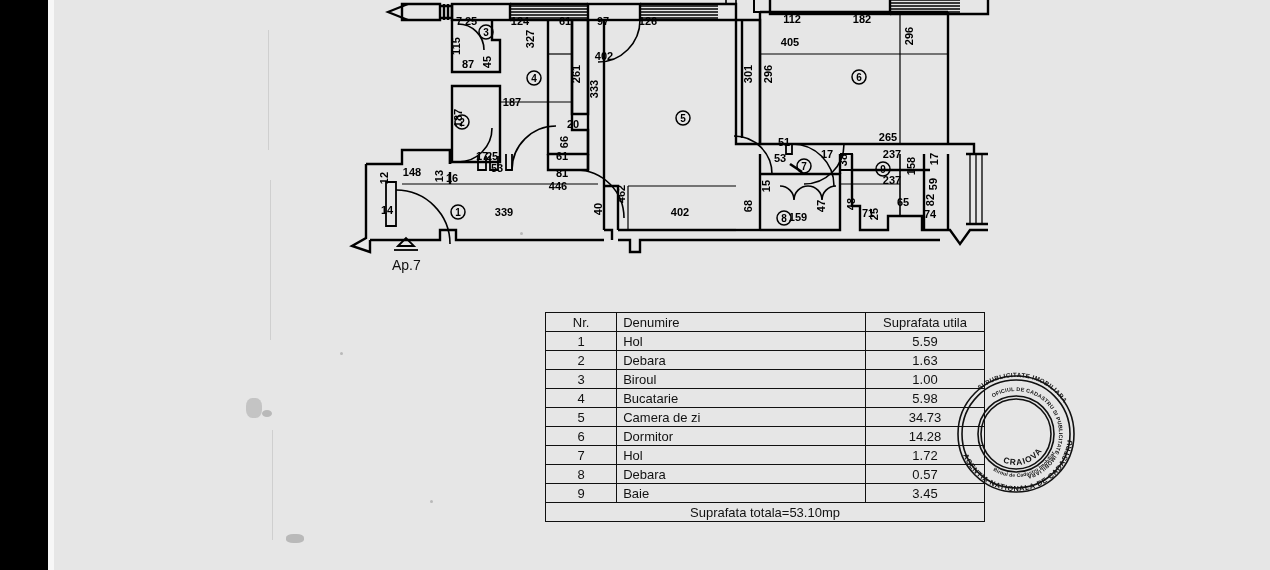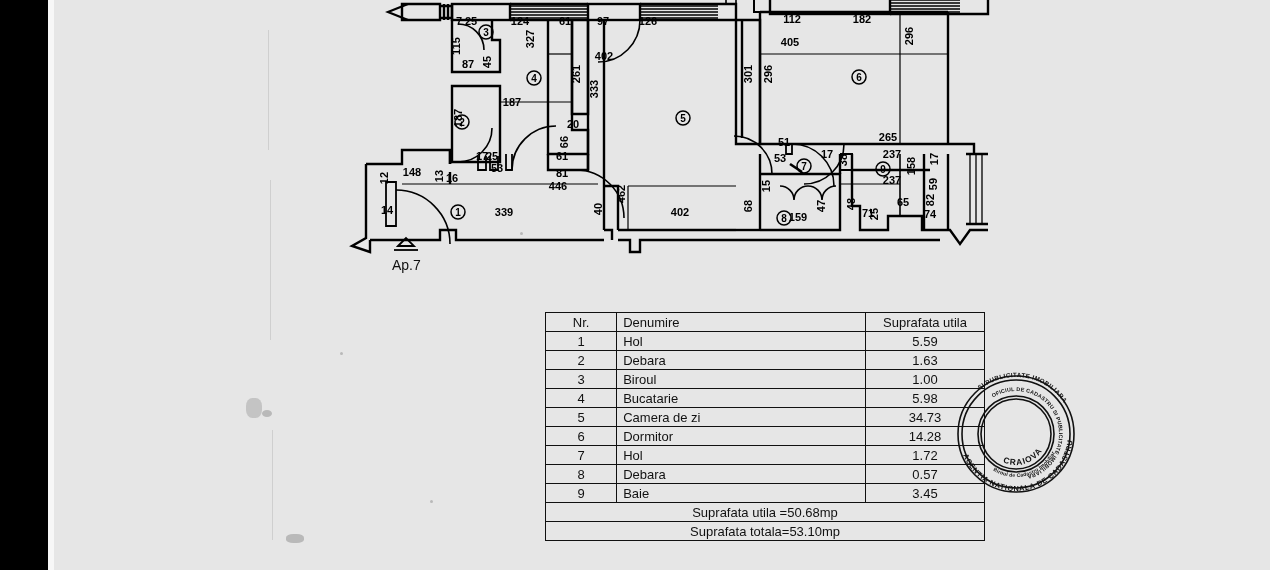--- a/index.html
+++ b/index.html
@@ -420,23 +420,20 @@
             <td class="col-nr">8</td>
             <td class="col-name">Debara</td>
             <td class="col-area val">0.57</td>
           </tr>
           <tr>
             <td class="col-nr">9</td>
             <td class="col-name">Baie</td>
             <td class="col-area val">3.45</td>
           </tr>
           <tr class="total-row">
-            <td colspan="3" style="text-align: center;">Suprafata utila  =50.68mp</td>
-          </tr>
-          <tr class="total-row">
             <td colspan="3" style="text-align: center;">Suprafata totala=53.10mp</td>
           </tr>
         </tbody>
     </table>
   </div>
 
   <svg id="stamp" viewBox="0 0 128 152">
     <defs>
       <path id="arcOuter" d="M 64,139 m -57,-57 a 57,57 0 1 1 114,0 a 57,57 0 1 1 -114,0"></path>
       <path id="arcOuter2" d="M 64,82 m -57,0 a 57,57 0 0 0 114,0 a 57,57 0 0 0 -114,0"></path>

